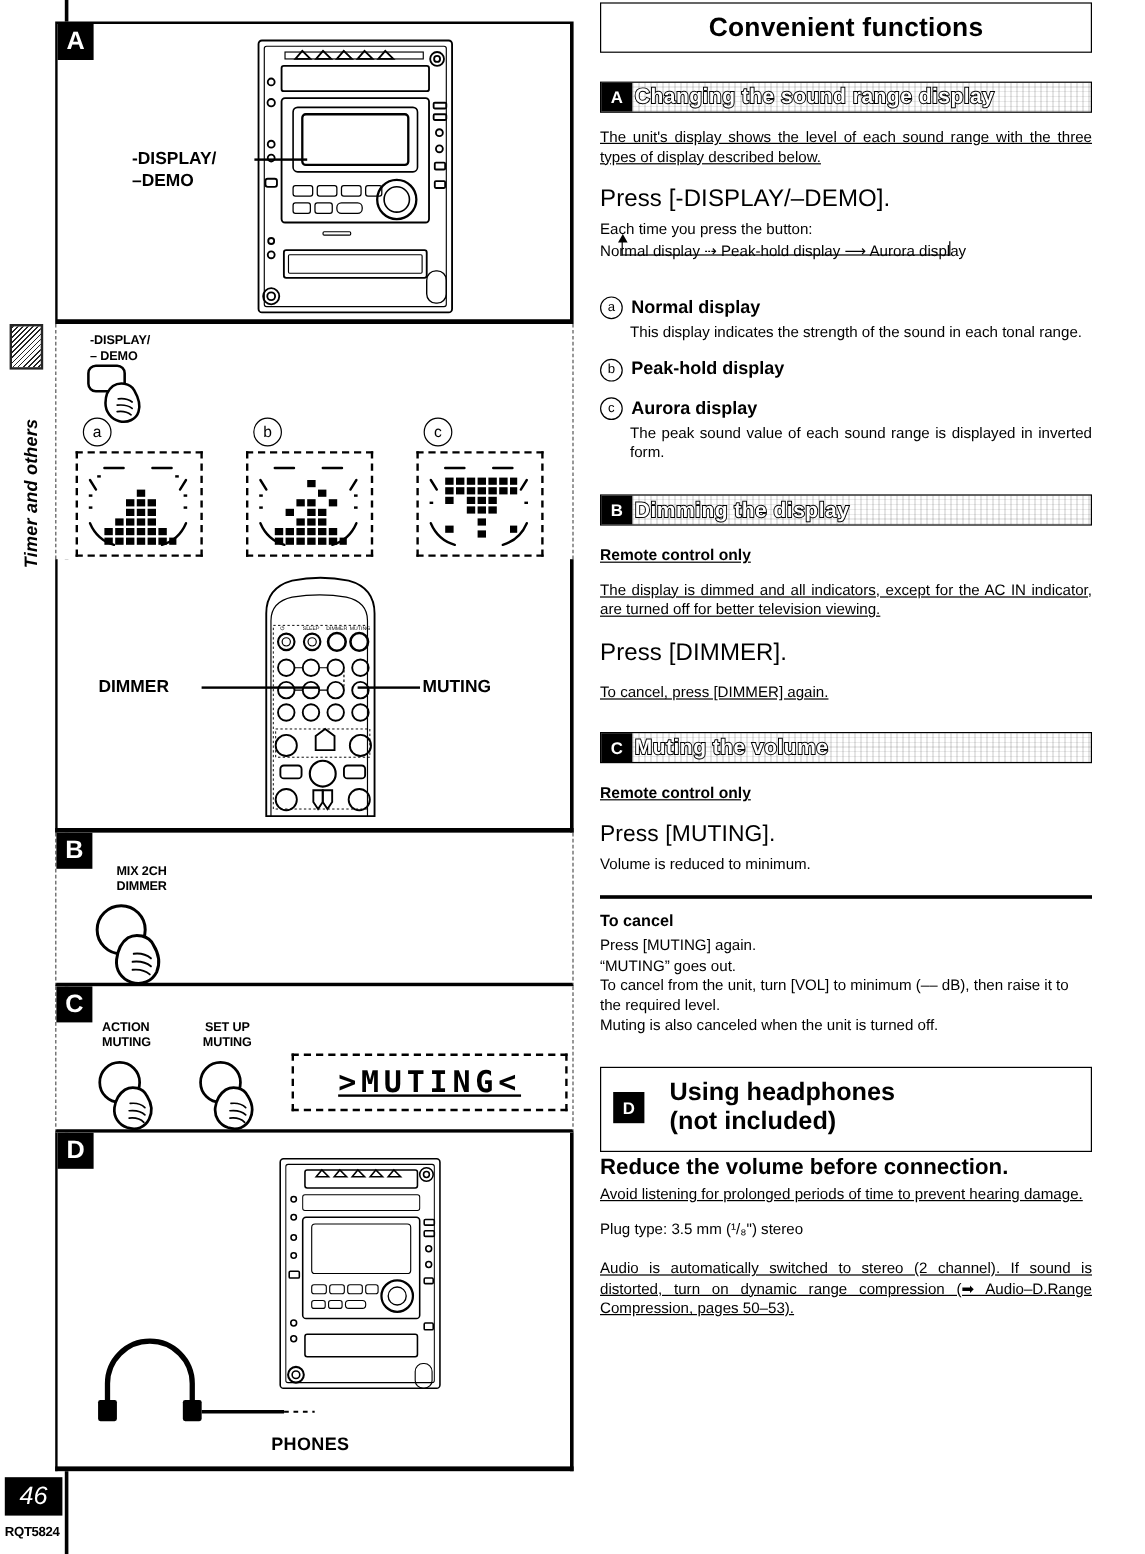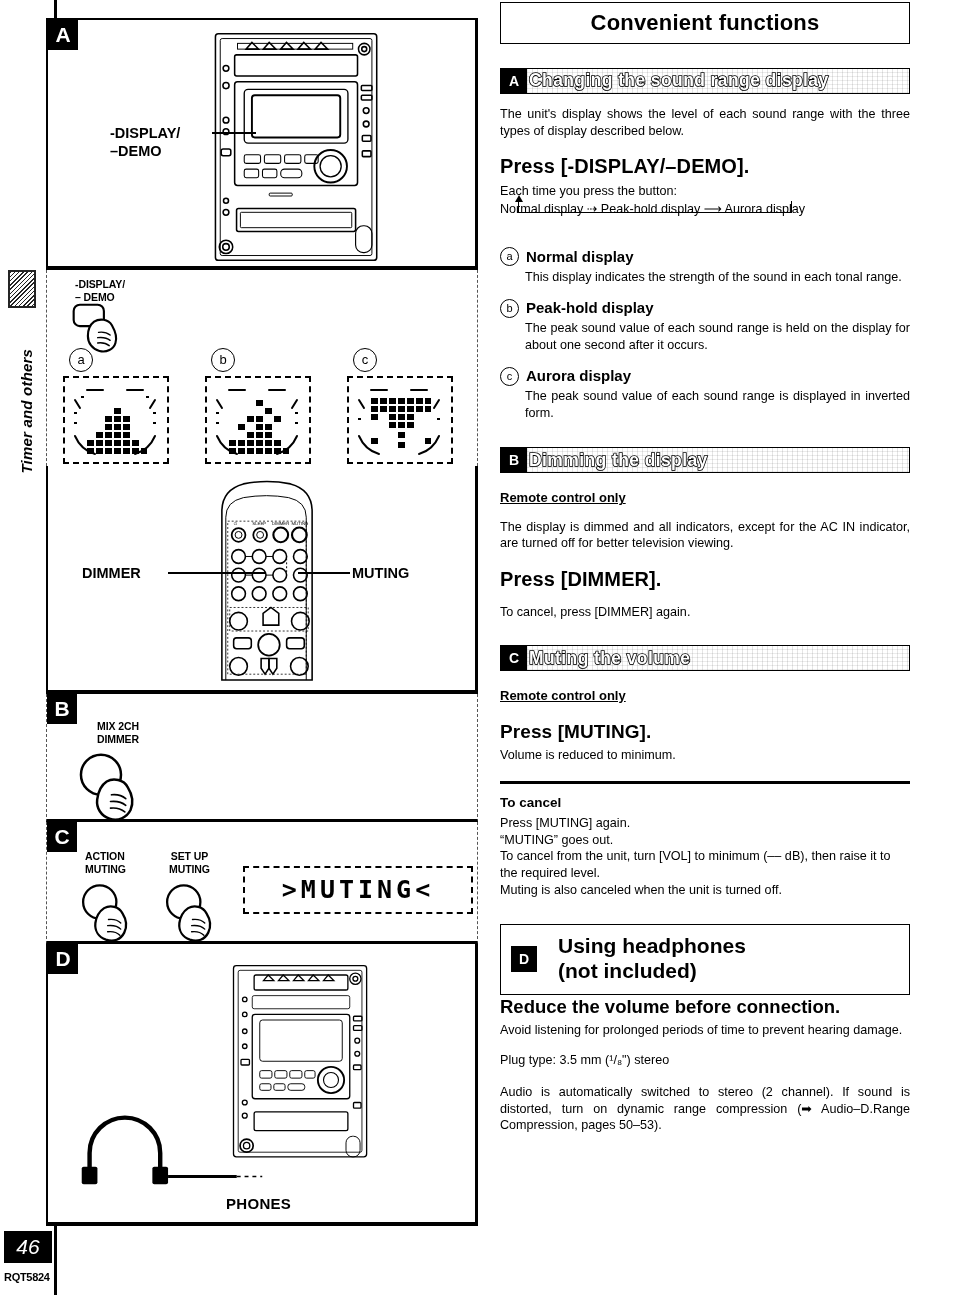--- a/index.html
+++ b/index.html
@@ -223,27 +223,27 @@
     letter-spacing: .4px;
     color: #fff;
     -webkit-text-stroke: 1.6px #000;
     paint-order: stroke fill;
     background:
       repeating-linear-gradient(90deg, rgba(0,0,0,.10) 0 1px, rgba(0,0,0,0) 1px 5px),
       repeating-linear-gradient(0deg, rgba(0,0,0,.08) 0 1px, rgba(0,0,0,0) 1px 4px);
     text-shadow: 0 1px 0 rgba(0,0,0,.35);
   }
 
-  .body-para { margin-top: 12px; text-align: justify; }
+  .body-para { margin-top: 12px; text-align: justify; text-decoration: underline; }
   .body-para.nojust { text-align: left; }
   .tight { margin-top: 3px; }
 
   .press-heading {
     font-size: 20px;
-    font-weight: bold;
+    font-weight: normal;
     margin-top: 14px;
     letter-spacing: .1px;
   }
   .press-heading.sm { font-size: 19px; }
 
   .cycle-line { margin-top: 2px; white-space: nowrap; }
   .cycle-wrap { position: relative; padding-bottom: 16px; }
   .loop-arrow {
     position: absolute;
     left: 18px; right: 118px;
@@ -661,21 +661,21 @@
           <path d="M31 31 c7 -4 17 -2 21 6 c5 8 5 16 2 22 c-4 8 -12 11 -21 8
                    c-8 -3 -13 -10 -12 -19 c1 -7 4 -13 10 -17 z"></path>
         </g>
         <g fill="none" stroke="#000" stroke-width="1.6" stroke-linecap="round">
           <path d="M36 44 q9 -1 14 4"></path>
             <path d="M35 51 q10 -1 15 4"></path>
             <path d="M35 58 q9 -1 14 4"></path>
         </g>
       </svg>
 
-      <div class="lcd-box" style="left:196px; top:44px; width:226px; height:44px;">
+      <div class="lcd-box" style="left:196px; top:56px; width:226px; height:44px;text-decoration:underline;">
         <div class="lcd-text">&gt;MUTING&lt;</div>
       </div>
     </div>
 
     <div class="fig-panel solid" style="height:282px;">
       <div class="corner-badge">D</div>
 
       <svg viewBox="0 0 160 220" width="150" height="210" style="position:absolute; left:178px; top:16px;">
         <g fill="none" stroke="#000" stroke-width="1.4">
           <rect x="8" y="4" width="142" height="204" rx="3"></rect>
@@ -768,21 +768,20 @@
         <span>Normal display</span>
       </div>
       <div class="mode-body">This display indicates the strength of the sound in each tonal range.</div>
     </div>
 
     <div class="mode-item">
       <div class="mode-head">
         <span class="bullet">b</span>
         <span>Peak-hold display</span>
       </div>
-      <div class="mode-body">The peak sound value of each sound range is held on the display for about one second after it occurs.</div>
     </div>
 
     <div class="mode-item">
       <div class="mode-head">
         <span class="bullet">c</span>
         <span>Aurora display</span>
       </div>
       <div class="mode-body">The peak sound value of each sound range is displayed in inverted form.</div>
     </div>
 

